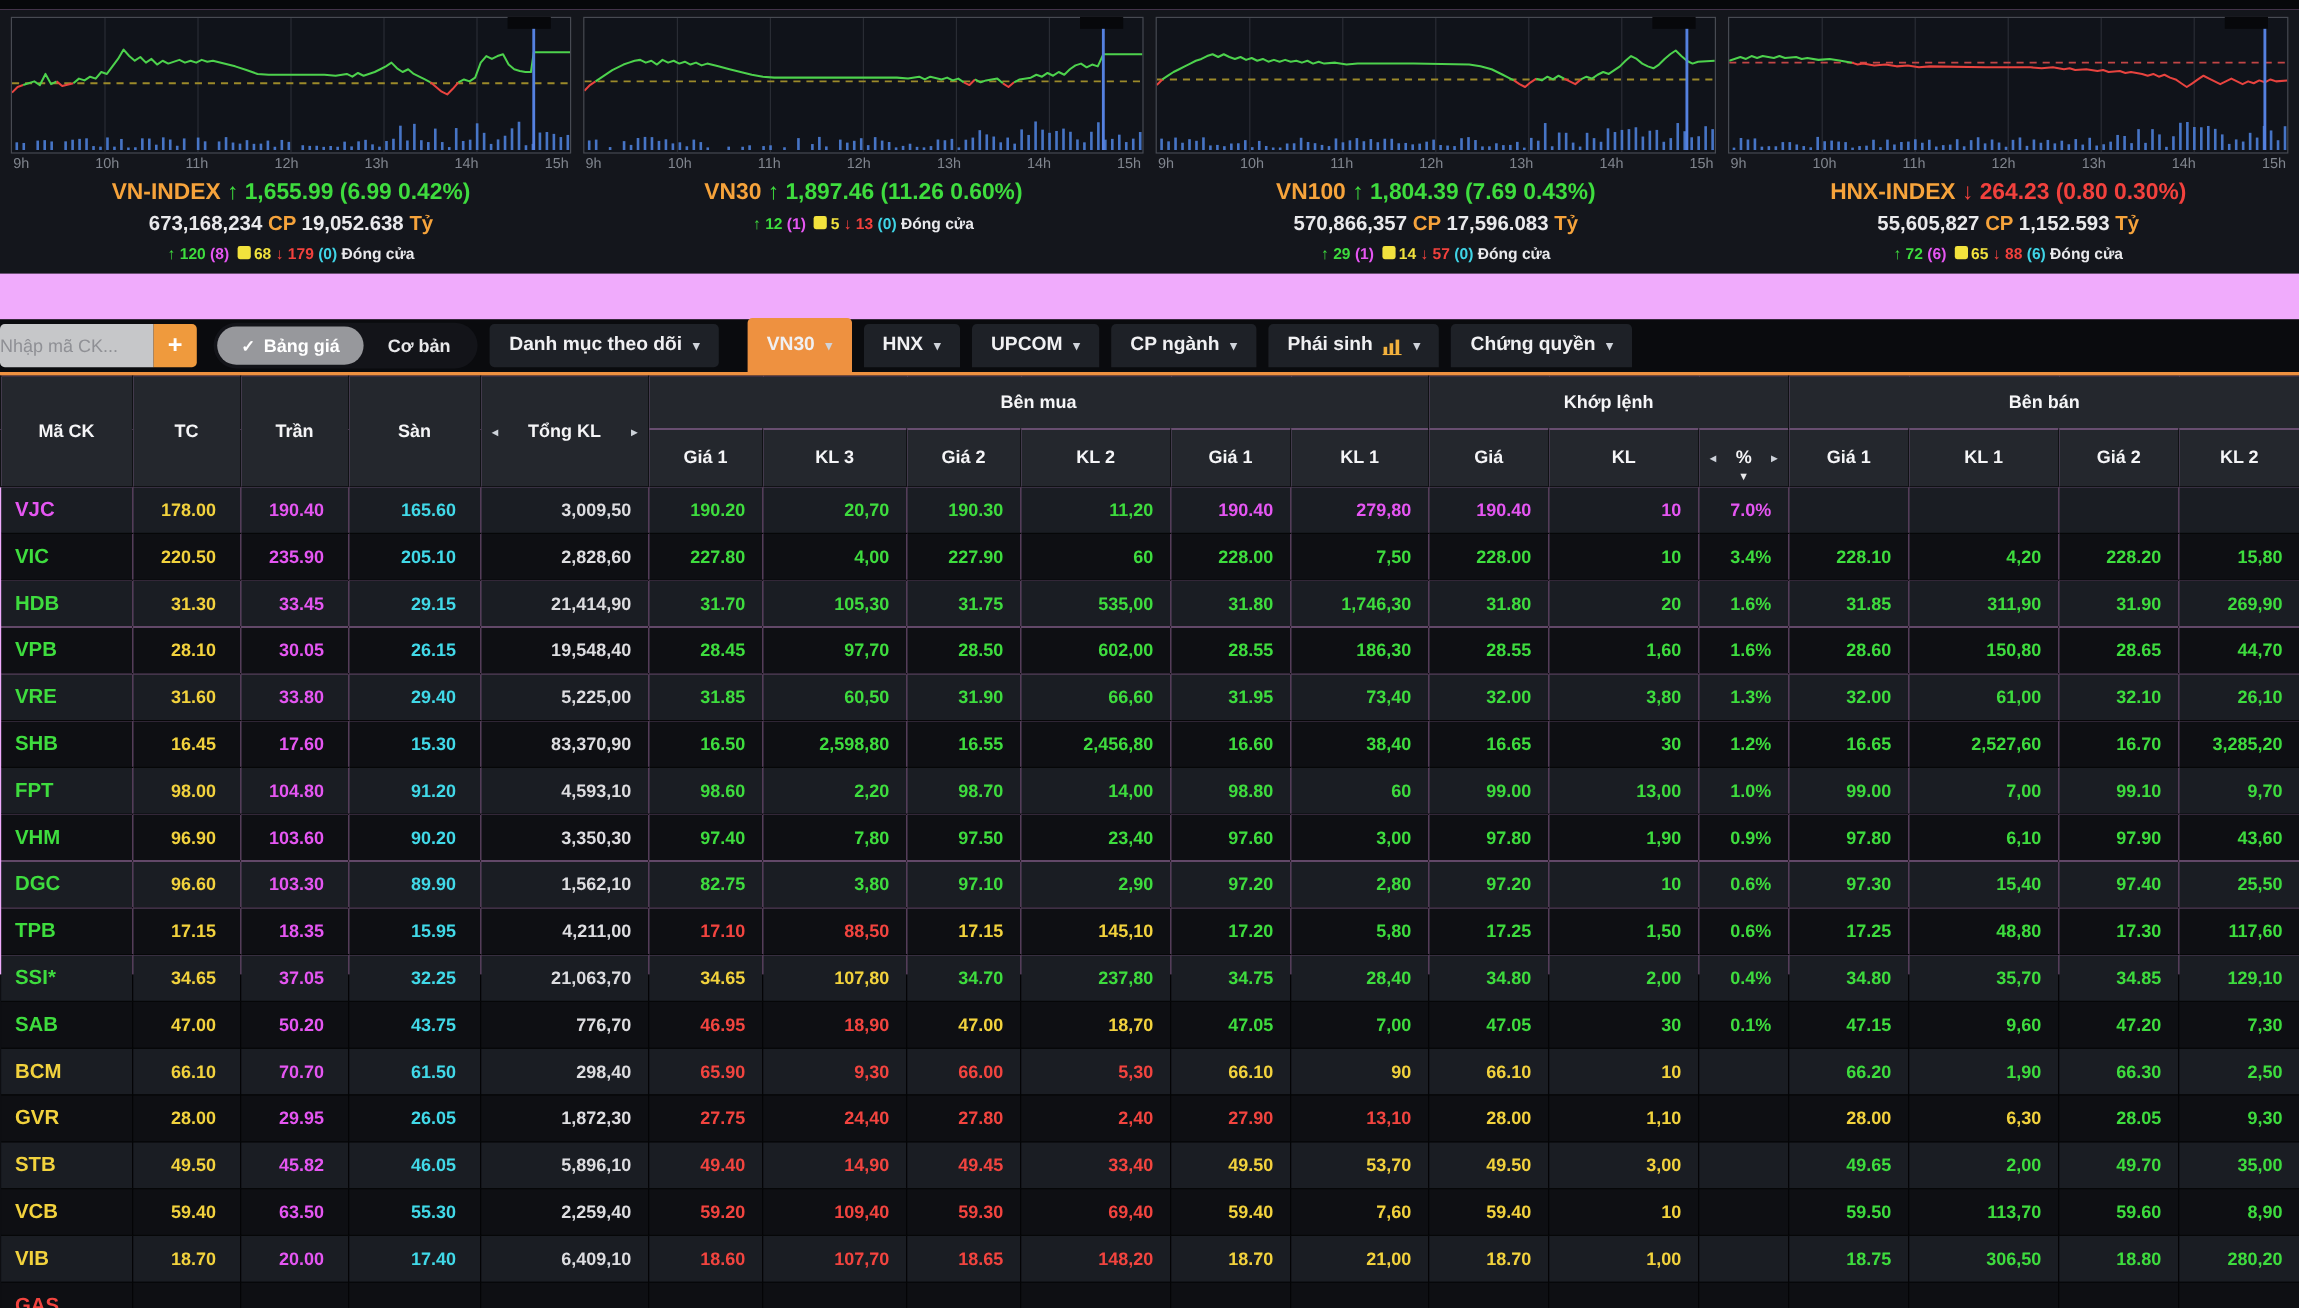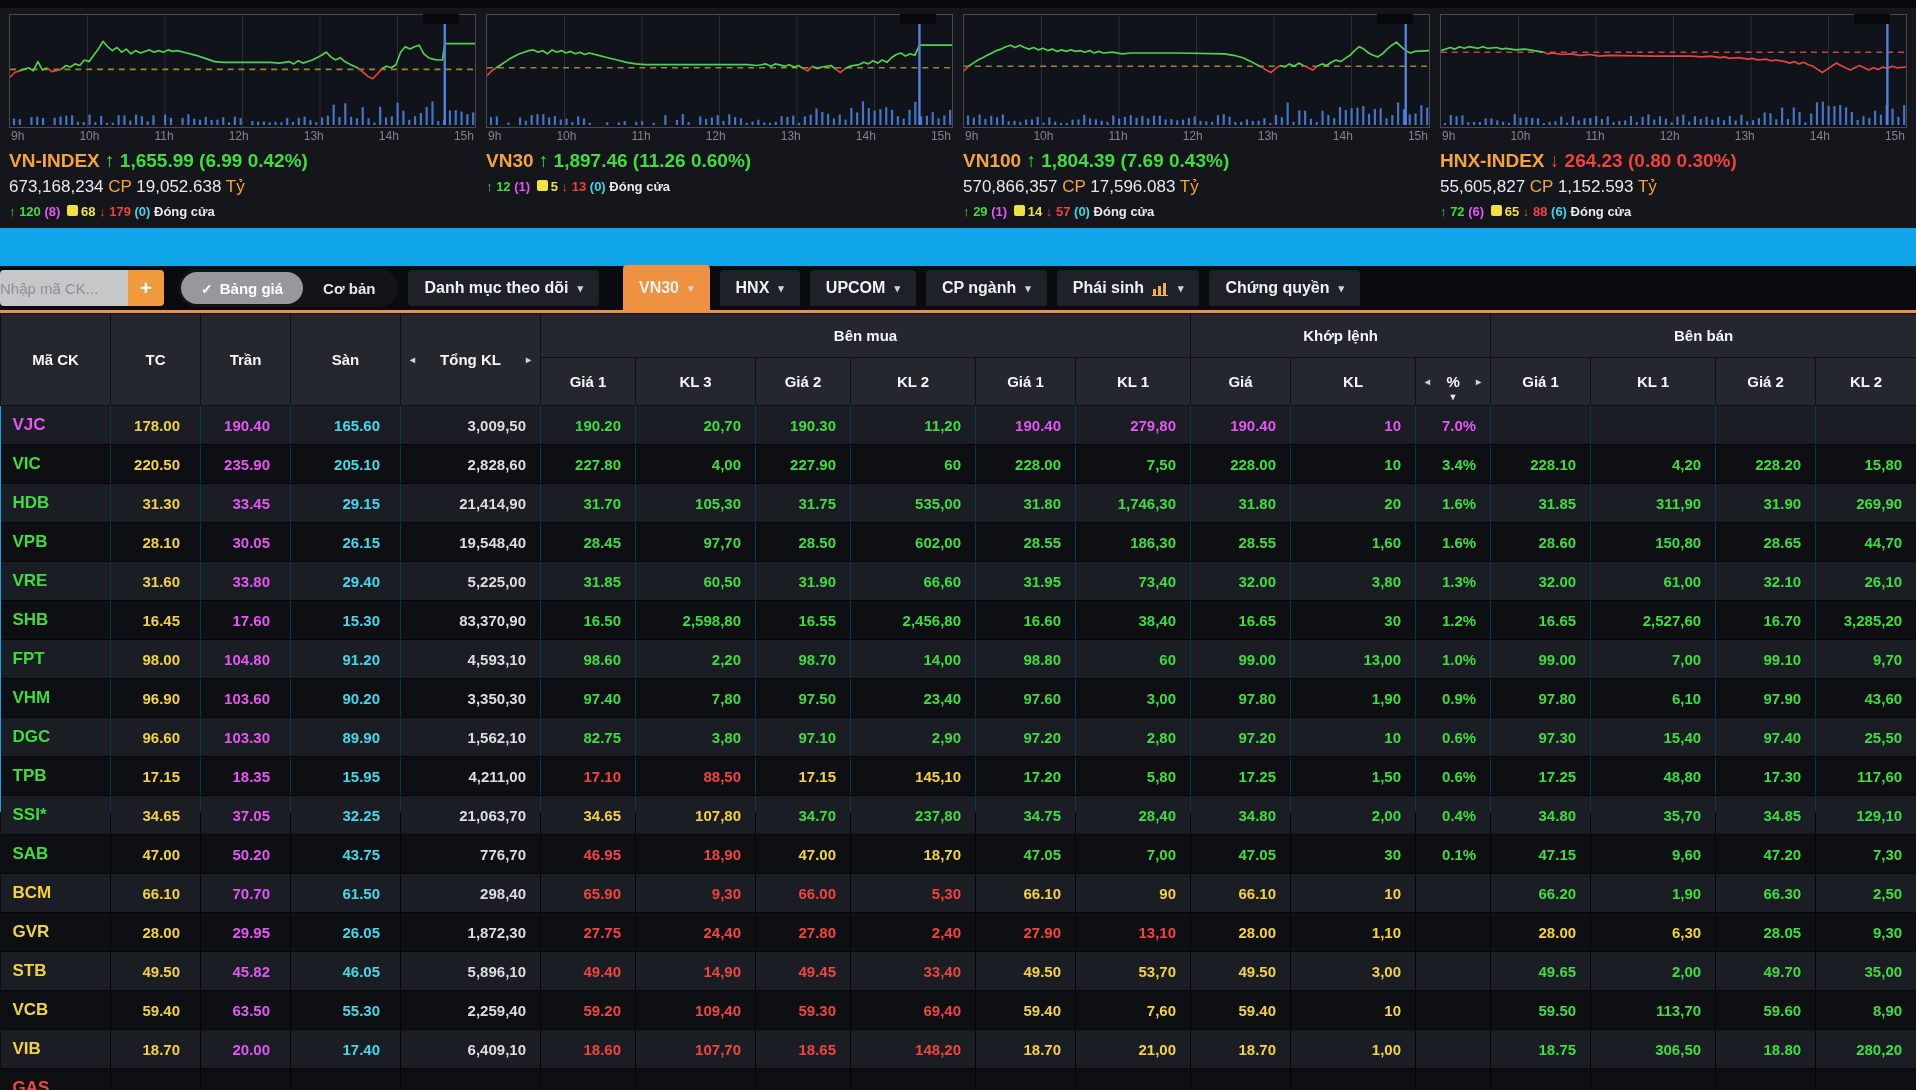--- a/index.html
+++ b/index.html
@@ -1,30 +1,30 @@
 <!DOCTYPE html>
 <html><head>
 <meta charset="utf-8">
 <style>
   *{box-sizing:border-box;margin:0;padding:0}
   html,body{width:1916px;height:1090px;overflow:hidden;background:#0d0e12;
     font-family:"Liberation Sans",sans-serif;-webkit-font-smoothing:antialiased}
-  .app{width:1916px;height:812px;background:#0ea5e9;position:relative}
+  .app{width:1916px;height:812px;background:#f0abfc;position:relative}
   .top-bar{height:8px;background:#07080b}
   
   .charts-row{display:flex;padding:6px 4px 0 4px;background:#14161c}
   .chart-col{flex:1;padding:0 5px;min-width:0}
   .panel{position:relative;border:1px solid #474a52;background:#10131a;height:114px}
   .panel svg{display:block;width:100%;height:112px}
   .notch{position:absolute;top:-1px;right:16px;width:36px;height:10px;background:#07080b}
   .tlabels{display:flex;justify-content:space-between;padding:1px 2px 0 2px;
     color:#80858e;font-size:12px;height:15px;line-height:14px}
-  .stats{margin-top:5px;height:80px}
+  .stats{text-align:center;margin-top:5px;height:80px}
   .l1{font-size:19px;font-weight:700;line-height:26px;white-space:nowrap}
-  .l2{font-size:17px;font-weight:400;line-height:25px;color:#e9e9ec;white-space:nowrap}
+  .l2{font-size:17px;font-weight:700;line-height:25px;color:#e9e9ec;white-space:nowrap}
   .l3{font-size:13px;font-weight:700;line-height:25px;white-space:nowrap}
   .iname{color:#f6a33b}
   .up-t{color:#3edc3e}.down-t{color:#f2413d}
   .o{color:#f6a33b}
   .l3 .g{color:#3edc3e}.l3 .m{color:#e556f2}.l3 .y{color:#f2e23d}
   .l3 .r{color:#f2413d}.l3 .c{color:#3fd4e6}.l3 .w{color:#e9e9ec}
   .sq{display:inline-block;width:11px;height:11px;background:#f2e23d;border-radius:2px;margin:0 3px}
   
   .toolbar{margin-top:38px;height:47px;background:#0a0b0e;display:flex;align-items:center;
     border-bottom:3px solid #ee9140;padding-left:0}

